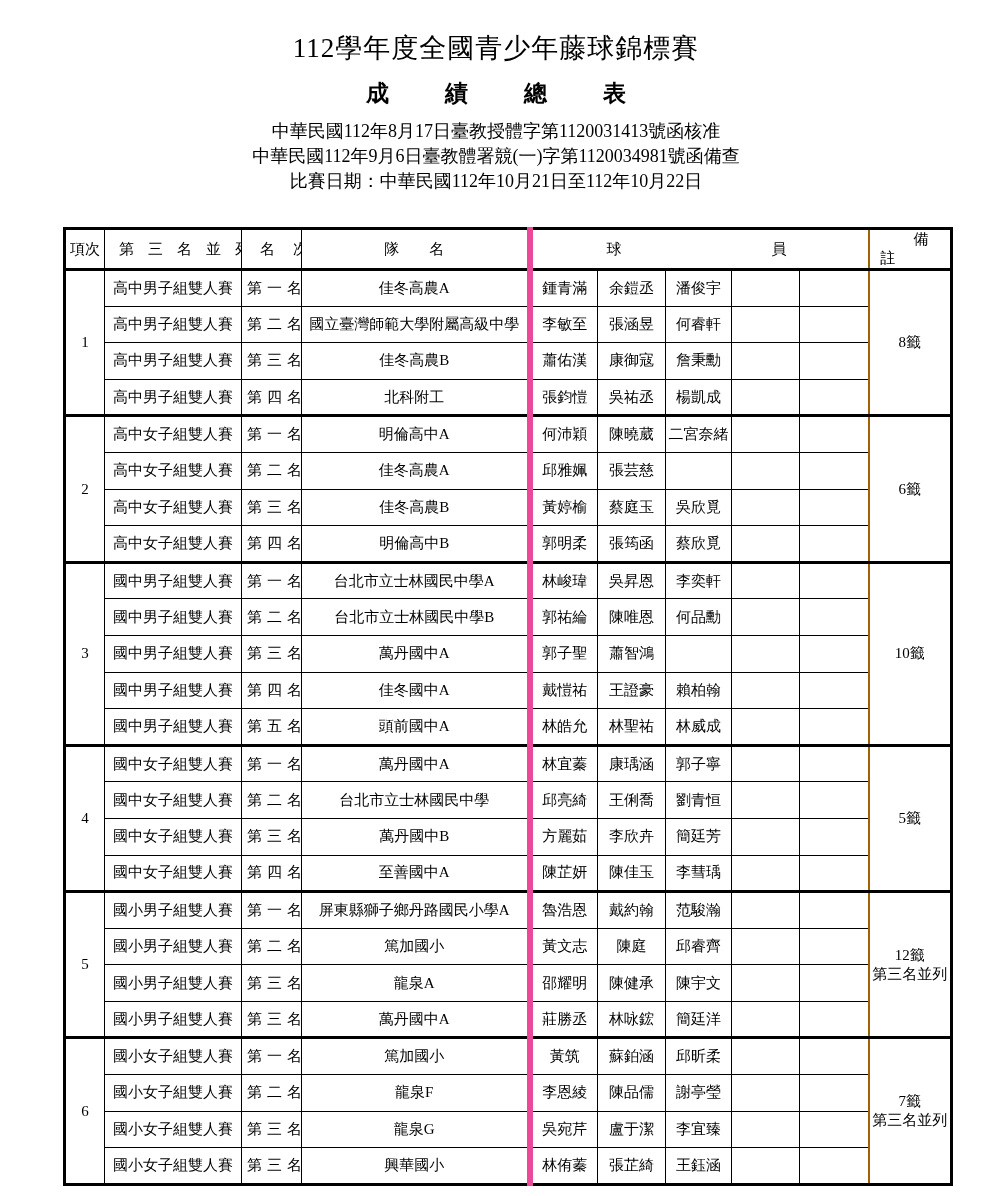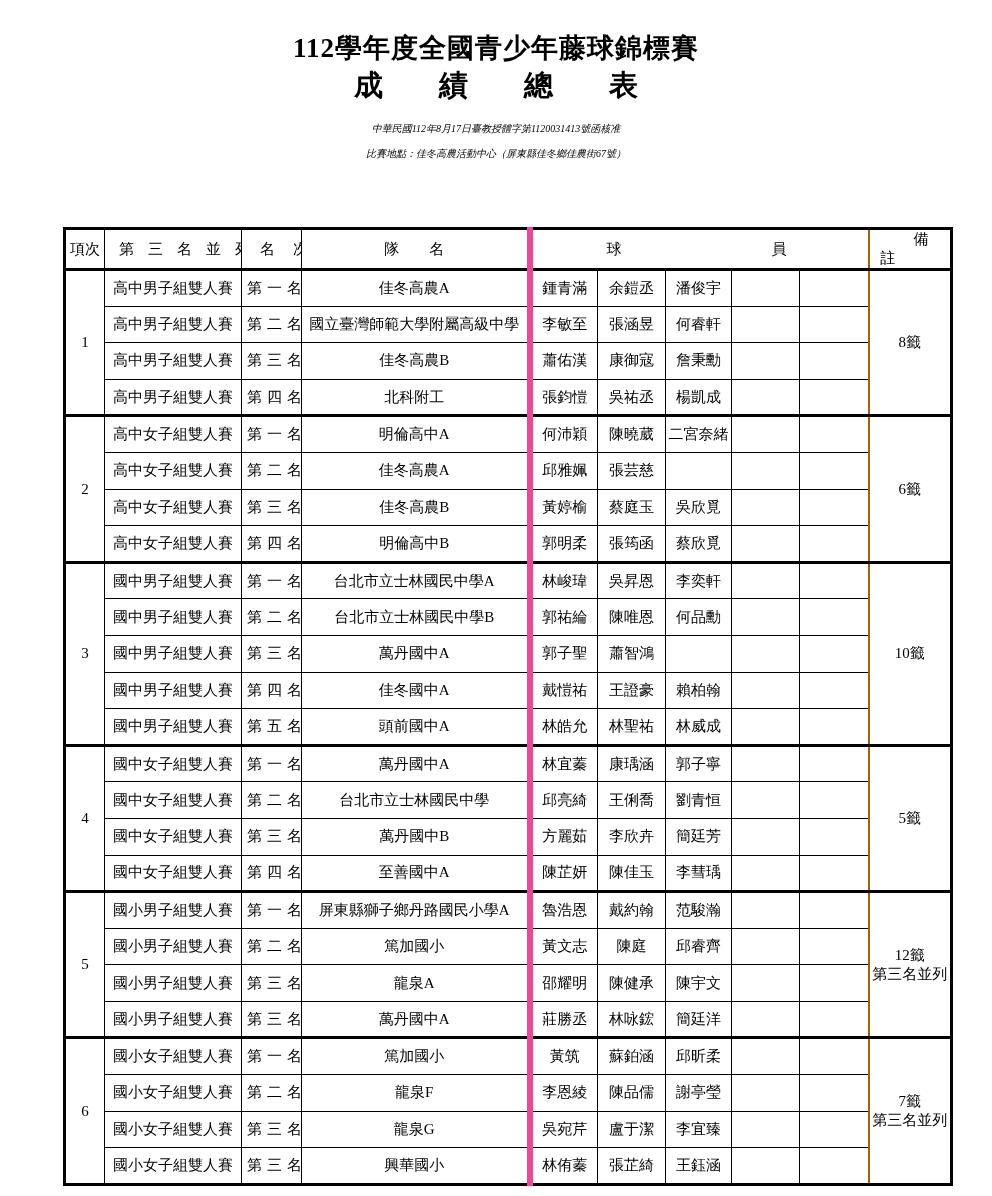--- a/index.html
+++ b/index.html
@@ -4,28 +4,28 @@
 <style>
   * { margin:0; padding:0; box-sizing:border-box; }
   html,body { background:#fff; }
   body {
     width:992px; height:1196px; position:relative;
     font-family:"Liberation Serif","DejaVu Serif",serif;
     color:#000;
   }
   .doc-header { position:absolute; top:0; left:0; width:992px; text-align:center; }
   .doc-title {
-    margin-top:30px; font-size:27px; font-weight:bold; letter-spacing:1px;
+    margin-top:30px; font-size:27px; font-weight:normal; letter-spacing:1px;
   }
   .doc-subtitle {
-    margin-top:0; font-size:29px; font-weight:bold;
+    margin-top:12px; font-size:23px; font-weight:bold;
     letter-spacing:56px; text-indent:56px;font-family:Liberation Serif, serif;
   }
   .doc-info { margin-top:10px; }
-  .doc-info div { font-size:10px; line-height:25px;font-style:italic; }
+  .doc-info div { font-size:18px; line-height:25px; }
   table.results {
     position:absolute; top:227px; left:63px; width:888px;
     border-collapse:collapse; table-layout:fixed;
     border:3px solid #000;
   }
   td {
     border:1px solid #000; text-align:center; vertical-align:middle;
     font-size:15px; height:36.6px; overflow:hidden; white-space:nowrap;
   }
   thead td { height:37px; }
@@ -42,21 +42,22 @@
   .c-note  { line-height:19px;border-radius:23px; }
 </style>
 </head>
 <body>
 
 <div class="doc-header">
   <div class="doc-title">112學年度全國青少年藤球錦標賽</div>
   <div class="doc-subtitle">成績總表</div>
   <div class="doc-info">
     <div>中華民國112年8月17日臺教授體字第1120031413號函核准</div>
-    <div>比賽地點：佳冬高農活動中心（屏東縣佳冬鄉佳農街67號）</div>
+    <div>中華民國112年9月6日臺教體署競(一)字第1120034981號函備查</div>
+    <div>比賽日期：中華民國112年10月21日至112年10月22日</div>
   </div>
 </div>
 
 <table class="results">
   <colgroup>
     <col style="width:40px">
       <col style="width:137px">
       <col style="width:60px">
       <col style="width:228px">
     <col style="width:68px">

